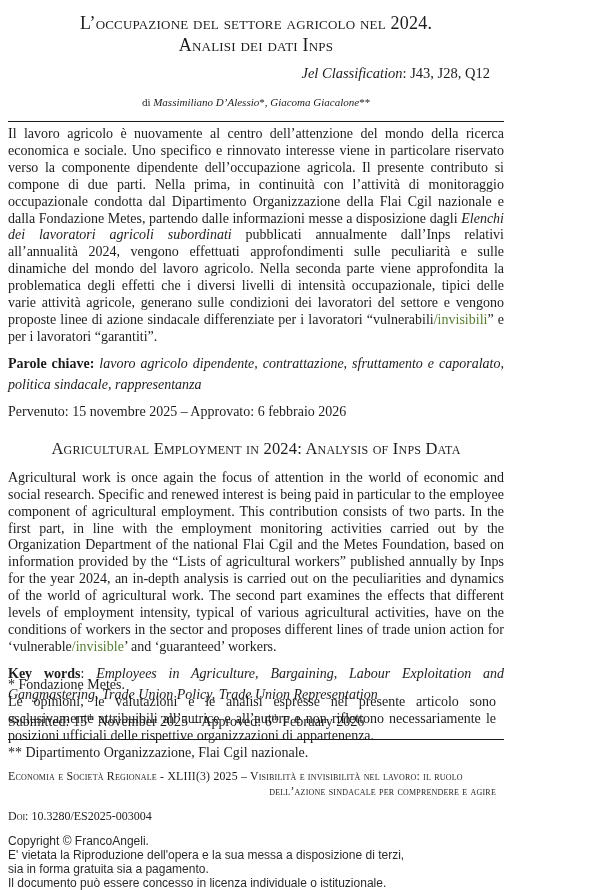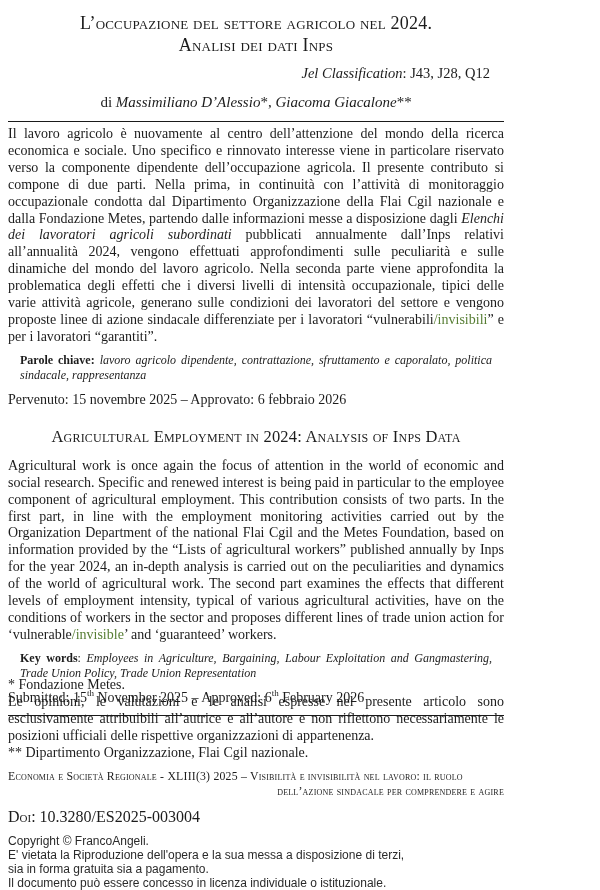--- a/index.html
+++ b/index.html
@@ -11,51 +11,51 @@
   .title-block {
     margin:12px 8px 0; text-align:center;
     font-size:18px; line-height:22px; font-variant:small-caps;
     letter-spacing:0.2px;
   }
   .jel-line {
     margin:8px 22px 0 8px; text-align:right; font-size:14.5px; line-height:18px;
   }
   .jel-label { font-weight:normal; font-style:italic; }
   .byline {
-    margin:11px 8px 8px; text-align:center; font-size:15px; line-height:19px;
+    margin:11px 8px 8px; text-align:center; font-size:11px; line-height:19px;
   }
   .byline .author { font-style:italic; }
   .rule { border:0; border-top:1.4px solid #1a1a1a; margin:9px 8px 0; }
   .abstract {
     margin:4px 8px 0; font-size:14px; line-height:16.9px; text-align:justify;
   }
   .abstract .ital { font-style:italic; }
   .green { color:#567d33; }
   .kw-line {
-    margin:7px 20px 0; font-size:12px; line-height:15px; text-align:justify;
+    margin:7px 8px 0; font-size:14px; line-height:21px; text-align:justify;
   }
   .kw-label { font-weight:bold; }
   .kw-text { font-style:italic; }
   .date-line { margin:8px 8px 0; font-size:14px; line-height:17px; }
   .date-line sup { font-size:9px; line-height:0; }
   .title-en {
     margin:19px 8px 8px; text-align:center; font-size:16.5px; line-height:20px;
     font-variant:small-caps; letter-spacing:0.2px;
   }
   .abstract-en { margin:11px 8px 0; }
-  .footer-cluster { position:absolute; left:0; right:0; top:676px; }
+  .footer-cluster { position:absolute; left:0; right:8px; top:676px; }
   .footnotes {
     margin:0 8px; font-size:14px; line-height:17px; text-align:justify;
   }
   .journal-line {
     margin:8px 8px 0; font-size:11.8px; line-height:15px;
     font-variant:small-caps; letter-spacing:0.2px;
   }
   .journal-line .l2 { text-align:right; }
-  .doi-line { margin:9px 8px 0; font-size:16px; line-height:17px; }
+  .doi-line { margin:9px 8px 0; font-size:12px; line-height:17px; }
   .doi-label { font-variant:small-caps; }
   .copyright {
     margin:9px 8px 0; 
     font-family:"Liberation Sans","DejaVu Sans",sans-serif;
     font-size:12px; line-height:14px; color:#2a2a2a;
   }
 </style>
 </head>
 <body>
 

